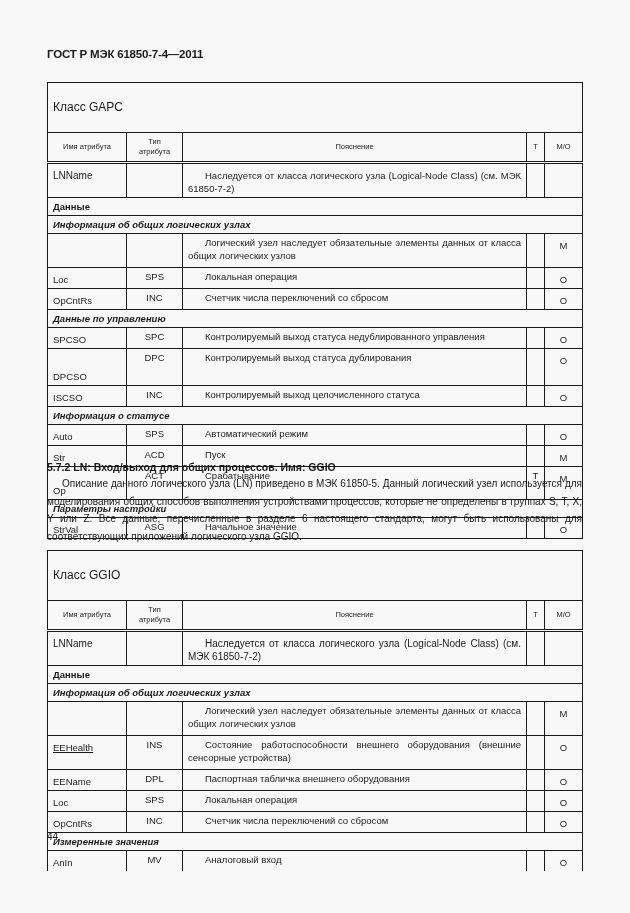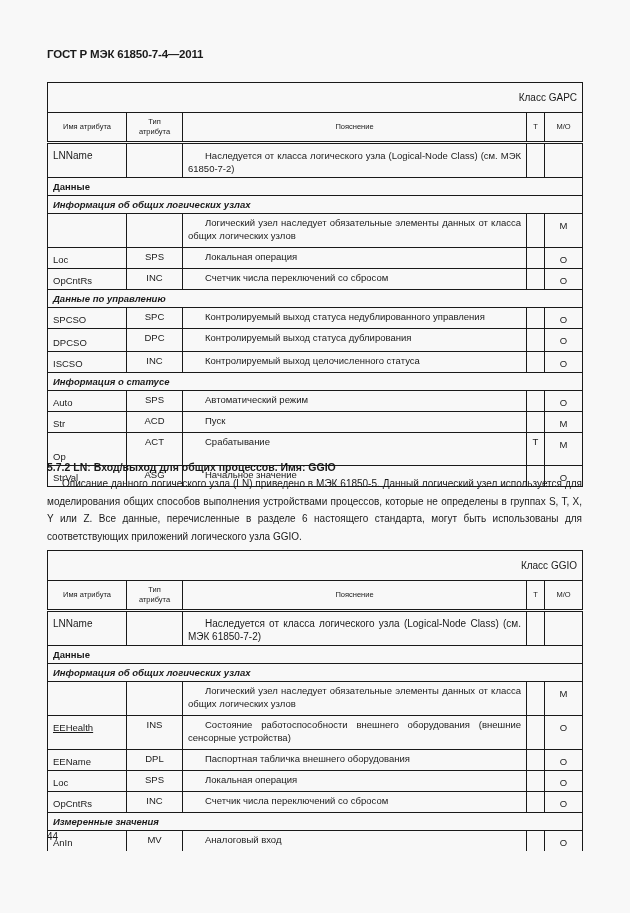--- a/index.html
+++ b/index.html
@@ -13,21 +13,21 @@
   table.ln {
     position: absolute; left: 47px; width: 535px; border-collapse: collapse; table-layout: fixed;
     font-size: 9.5px;
   }
   table.ln td { border: 1px solid #1a1a1a; padding: 2px 5px; vertical-align: top; line-height: 13px; }
   table.ln col.c1 { width: 79px; }
   table.ln col.c2 { width: 56px; }
   table.ln col.c3 { width: 344px; }
   table.ln col.c4 { width: 18px; }
   table.ln col.c5 { width: 38px; }
-  .class-title { text-align: right; font-size: 10px; height: 13px; padding: 8px 5px !important; }
+  .class-title { text-align: left; font-size: 12px; height: 13px; padding: 18px 5px !important; }
   .hdr td { font-size: 7.5px; text-align: center; vertical-align: middle !important; height: 24px; line-height: 10px !important; }
   .hdr td { border-bottom: 3px double #1a1a1a !important; }
   .ctr { text-align: center; }
   .section td { font-weight: bold; }
   .subsection td { font-weight: bold; font-style: italic; }
   .desc { text-indent: 17px; }
   .lnname td { height: 26px; font-size: 10px; }
   .row td { height: 12px; }
   .row2 td { height: 26px; }
   .mo { text-align: center; padding-top: 5px !important; }
@@ -103,21 +103,21 @@
         <td colspan="5">Данные по управлению</td>
       </tr>
   <tr class="row">
     <td style="padding-top:5px;">SPCSO</td>
     <td class="ctr">SPC</td>
     <td class="desc">Контролируемый выход статуса недублированного управления</td>
     <td></td>
     <td class="mo">O</td>
   </tr>
   <tr class="row">
-    <td style="padding-top:7px;">DPCSO</td>
+    <td style="padding-top:21px;">DPCSO</td>
     <td class="ctr">DPC</td>
     <td class="desc">Контролируемый выход статуса дублирования</td>
     <td></td>
     <td class="mo">O</td>
   </tr>
   <tr class="row">
     <td style="padding-top:5px;margin-top:9px;">ISCSO</td>
     <td class="ctr">INC</td>
     <td class="desc">Контролируемый выход целочисленного статуса</td>
     <td></td>
@@ -140,20 +140,23 @@
     <td></td>
     <td class="mo">M</td>
   </tr>
   <tr class="row">
     <td style="padding-top:17px;">Op</td>
     <td class="ctr">ACT</td>
     <td class="desc">Срабатывание</td>
     <td class="ctr" style="padding:2px 0;">T</td>
     <td class="mo">M</td>
   </tr>
+  <tr class="subsection">
+        <td colspan="5">Параметры настройки</td>
+      </tr>
   <tr class="row">
     <td style="padding-top:5px;">StrVal</td>
     <td class="ctr">ASG</td>
     <td class="desc">Начальное значение</td>
     <td></td>
     <td class="mo">O</td>
   </tr>
 </tbody>
   </table>
 

